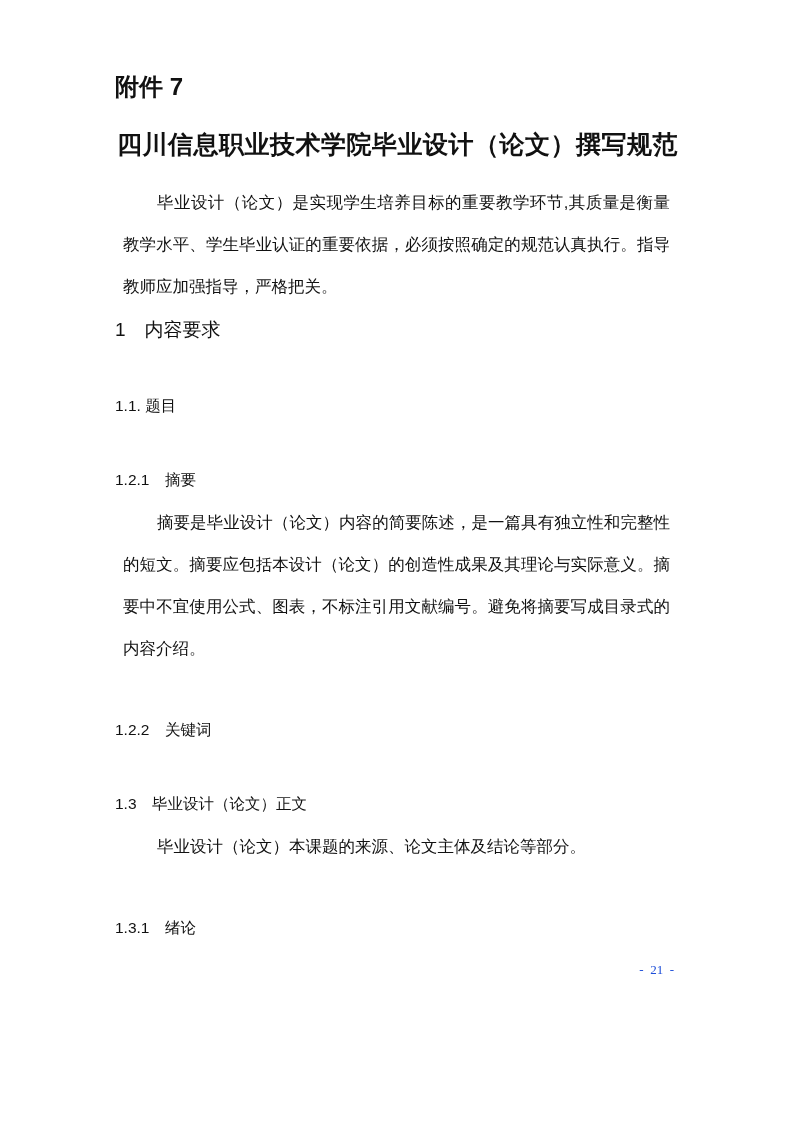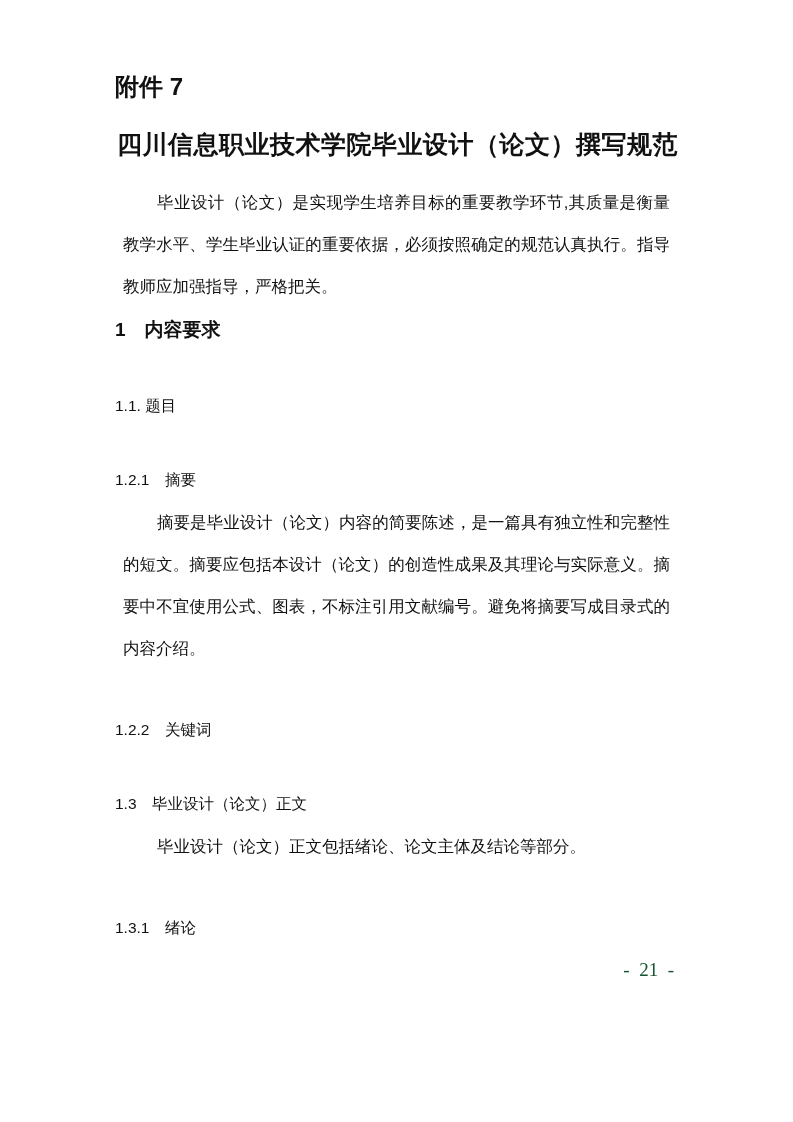--- a/index.html
+++ b/index.html
@@ -43,38 +43,38 @@
     white-space: pre-wrap;
     margin: 8px;
   }
   .para.first {
     margin-top: 19px;
   }
   .h1 {
     margin-top: 2px;
     font-size: 19px;
     line-height: 30px;
-    font-weight: 700;
+    font-weight: 400;
     white-space: pre-wrap;
   }
   .h2, .h3 {
     font-size: 15.5px;
     line-height: 26px;
     font-weight: 400;
     white-space: pre-wrap;
     margin-top: 48px;
   }
   .page-number {
     margin-top: 16px;
     font-family: "Liberation Serif", serif;
-    font-size: 19px;
+    font-size: 13px;
     line-height: 26px;
     text-align: right;
     padding-right: 4px;
-    color: #14532d;
+    color: #1d4ed8;
     white-space: pre-wrap;
   }
 </style>
 </head>
 <body>
 
 <div class="page">
 
   <div class="attach">附件 7</div>
 
@@ -90,20 +90,20 @@
 
   <div class="h3">1.2.1　摘要</div>
 
   <p class="para">摘要是毕业设计（论文）内容的简要陈述，是一篇具有独立性和完整性的短文。摘要应包括本设计（论文）的创造性成果及其理论与实际意义。摘要中不宜使用公式、图表，不标注引用文献编号。避免将摘要写成目录式的内容介绍。</p>
 
   <div class="h3">1.2.2　关键词</div>
 
 
   <div class="h2">1.3　毕业设计（论文）正文</div>
 
-  <p class="para">毕业设计（论文）正文包括绪论、论文主体及结论等部分。</p>
+  <p class="para">毕业设计（论文）本课题的来源、论文主体及结论等部分。</p>
 
   <div class="h3">1.3.1　绪论</div>
 
 
   <div class="page-number">-  21  -</div>
 
 </div>
 
 </body></html>

